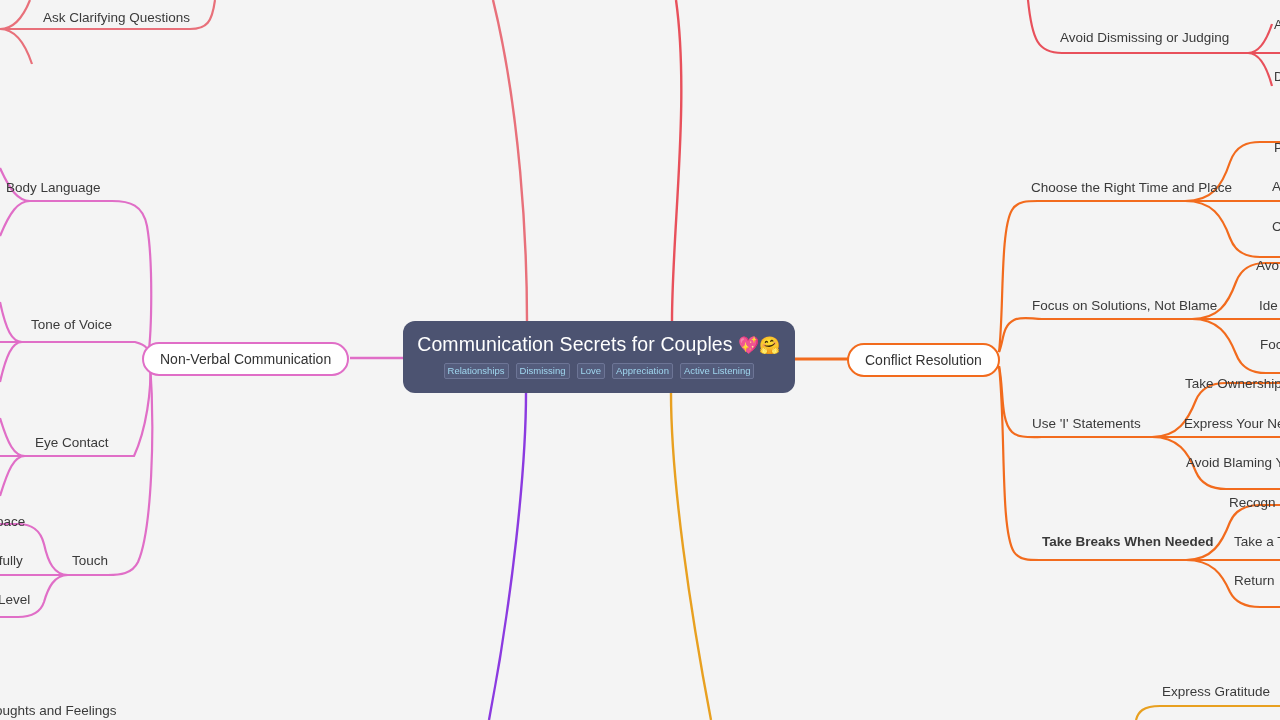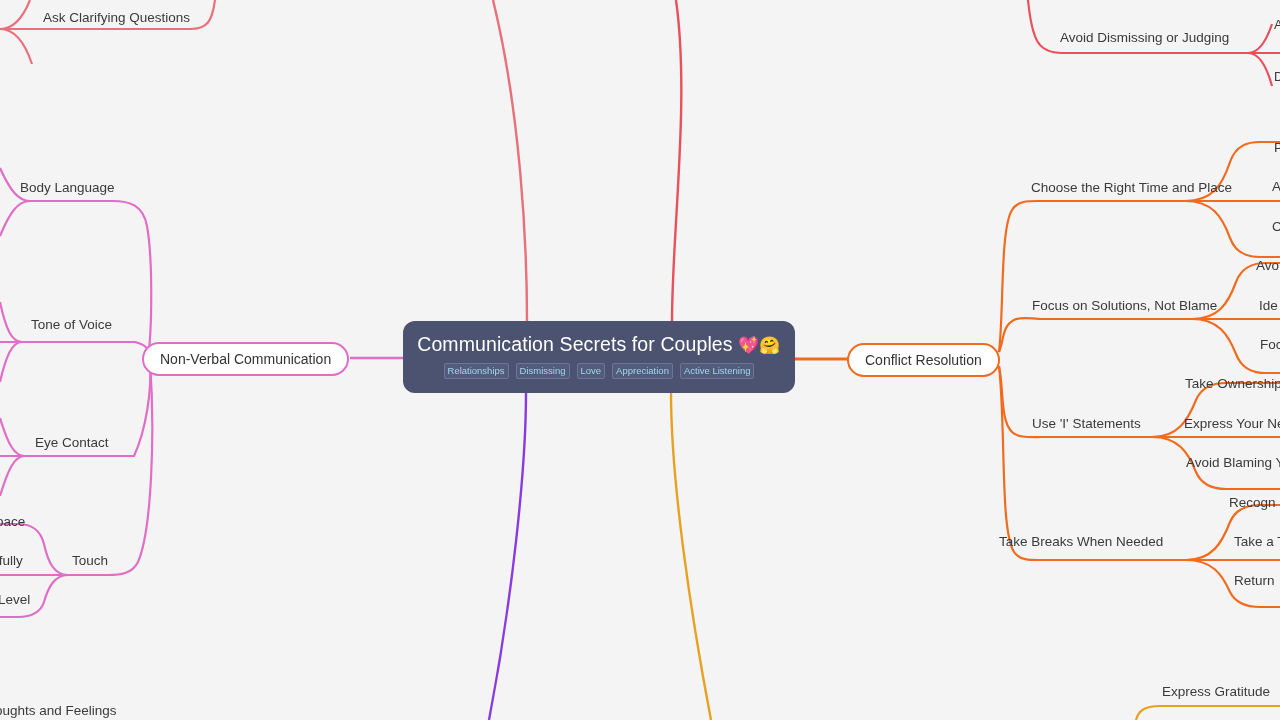--- a/index.html
+++ b/index.html
@@ -195,21 +195,21 @@
   <div class="label" style="left:1060px; top:31px;">
     <span>Avoid Dismissing or Judging</span>
   </div>
   <div class="label small" style="left:1274px; top:18px;">
     <span>A</span>
   </div>
   <div class="label small" style="left:1274px; top:70px;">
     <span>D</span>
   </div>
 
-  <div class="label" style="left:20px; top:181px;">
+  <div class="label" style="left:6px; top:181px;">
     <span>Body Language</span>
   </div>
   <div class="label" style="left:31px; top:318px;">
     <span>Tone of Voice</span>
   </div>
   <div class="label" style="left:35px; top:436px;">
     <span>Eye Contact</span>
   </div>
   <div class="label" style="left:72px; top:554px;">
     <span>Touch</span>
@@ -234,21 +234,21 @@
 
   <div class="label" style="left:1031px; top:181px;">
     <span>Choose the Right Time and Place</span>
   </div>
   <div class="label" style="left:1032px; top:299px;">
     <span>Focus on Solutions, Not Blame</span>
   </div>
   <div class="label" style="left:1032px; top:417px;">
     <span>Use 'I' Statements</span>
   </div>
-  <div class="label" style="left:999px; top:535px;">
+  <div class="label" style="left:1042px; top:535px;font-weight:bold;">
     <span>Take Breaks When Needed</span>
   </div>
 
   <div class="label" style="left:1274px; top:141px;">
     <span>P</span>
   </div>
   <div class="label" style="left:1272px; top:180px;">
     <span>A</span>
   </div>
   <div class="label" style="left:1272px; top:220px;">

